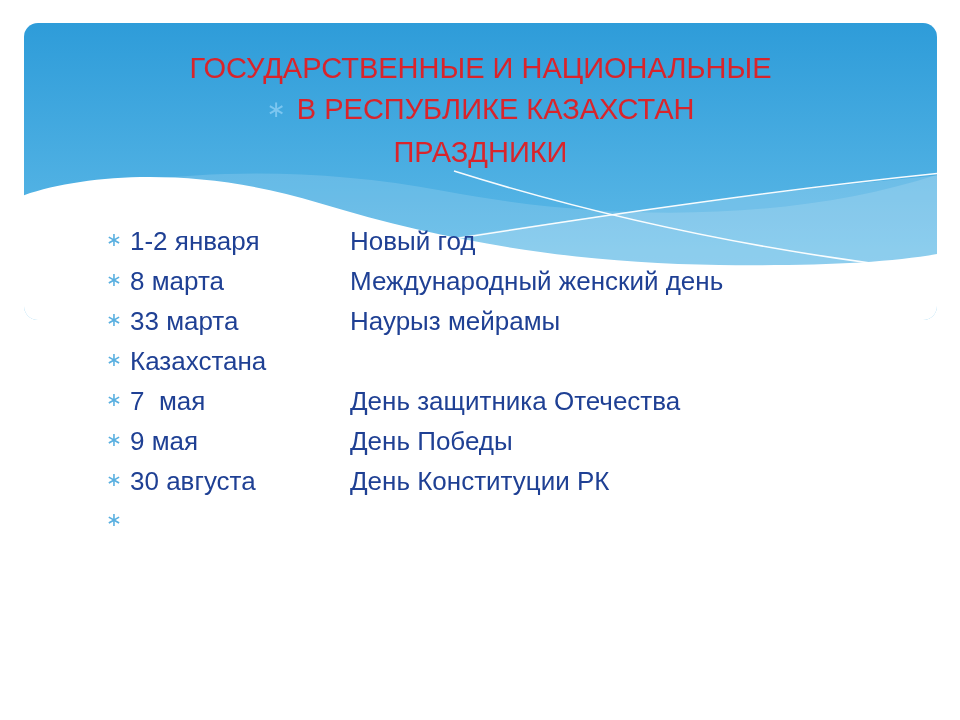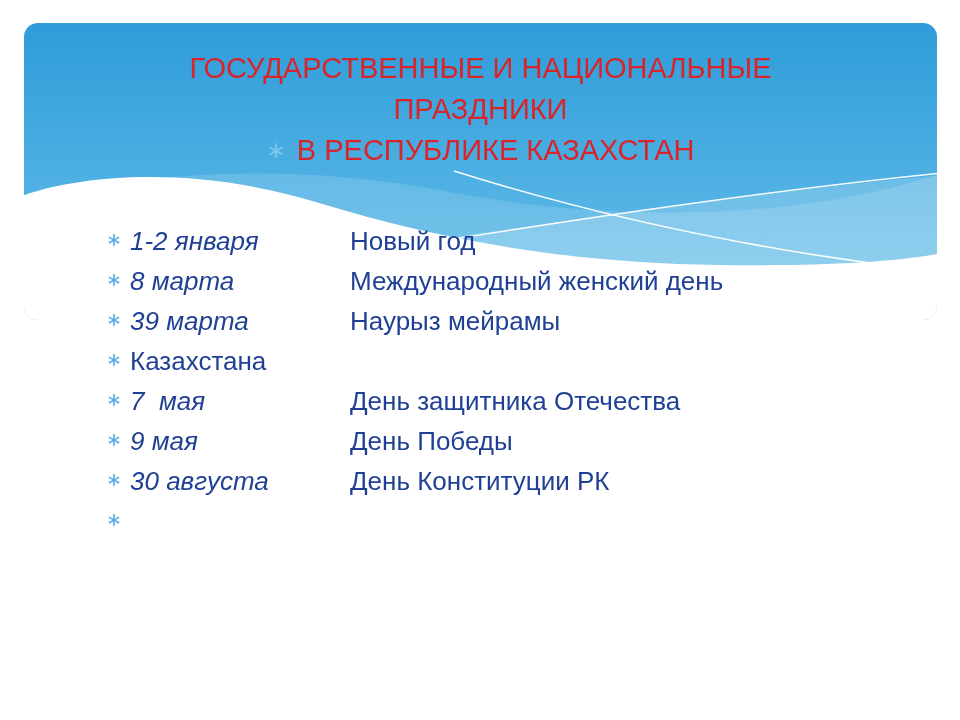--- a/index.html
+++ b/index.html
@@ -61,21 +61,20 @@
     line-height: 40px;
     position: relative;
     top: -1px;
   }
   .itext { flex: 1 1 auto; }
   .iline { white-space: nowrap; }
   .date {
     display: inline-block;
     width: 220px;
     white-space: pre;
-    font-style: italic;
   }
 </style>
 </head>
 <body>
 
 <div class="slide">
 
   <div class="banner">
     <svg viewBox="0 0 913 297" preserveAspectRatio="none">
       <defs>
@@ -88,43 +87,43 @@
       <path d="M -5,178 C 120,150 260,138 420,168 C 600,202 780,196 918,150 L 918,297 L -5,297 Z" fill="#ffffff" opacity="0.14"></path>
       <path d="M 270,240 C 480,206 700,172 918,152 L 918,242 C 700,250 460,252 300,242 Z" fill="#ffffff" opacity="0.18"></path>
       <path d="M 250,244 C 480,208 700,172 918,150" stroke="#ffffff" stroke-width="1.6" fill="none" opacity="0.95"></path>
       <path d="M 430,148 C 570,192 730,228 918,249" stroke="#ffffff" stroke-width="1.6" fill="none" opacity="0.95"></path>
       <path d="M -5,174 C 60,150 175,143 295,180 C 440,224 565,240 695,242 C 790,243 868,240 918,230 L 918,302 L -5,302 Z" fill="#ffffff"></path>
     </svg>
   </div>
 
   <div class="title-block">
     <div>ГОСУДАРСТВЕННЫЕ И НАЦИОНАЛЬНЫЕ</div>
-    <div>ПРАЗДНИКИ</div>
     <div>
       <span class="title-bullet">∗</span><span>В РЕСПУБЛИКЕ КАЗАХСТАН</span>
     </div>
+    <div>ПРАЗДНИКИ</div>
   </div>
 
   <div class="holiday-list">
       <div class="item">
         <span class="bullet">∗</span>
         <div class="itext">
           <div class="iline"><span class="date">1-2 января</span><span class="name">Новый год</span></div>
         </div>
       </div>
       <div class="item">
         <span class="bullet">∗</span>
         <div class="itext">
           <div class="iline"><span class="date">8 марта</span><span class="name">Международный женский день</span></div>
         </div>
       </div>
       <div class="item">
         <span class="bullet">∗</span>
         <div class="itext">
-          <div class="iline"><span class="date">39 марта</span><span class="name">Наурыз мейрамы</span></div>
+          <div class="iline"><span class="date">33 марта</span><span class="name">Наурыз мейрамы</span></div>
         </div>
       </div>
       <div class="item">
         <span class="bullet">∗</span>
         <div class="itext">
           <div class="iline cont">Казахстана</div>
         </div>
       </div>
       <div class="item">
         <span class="bullet">∗</span>

